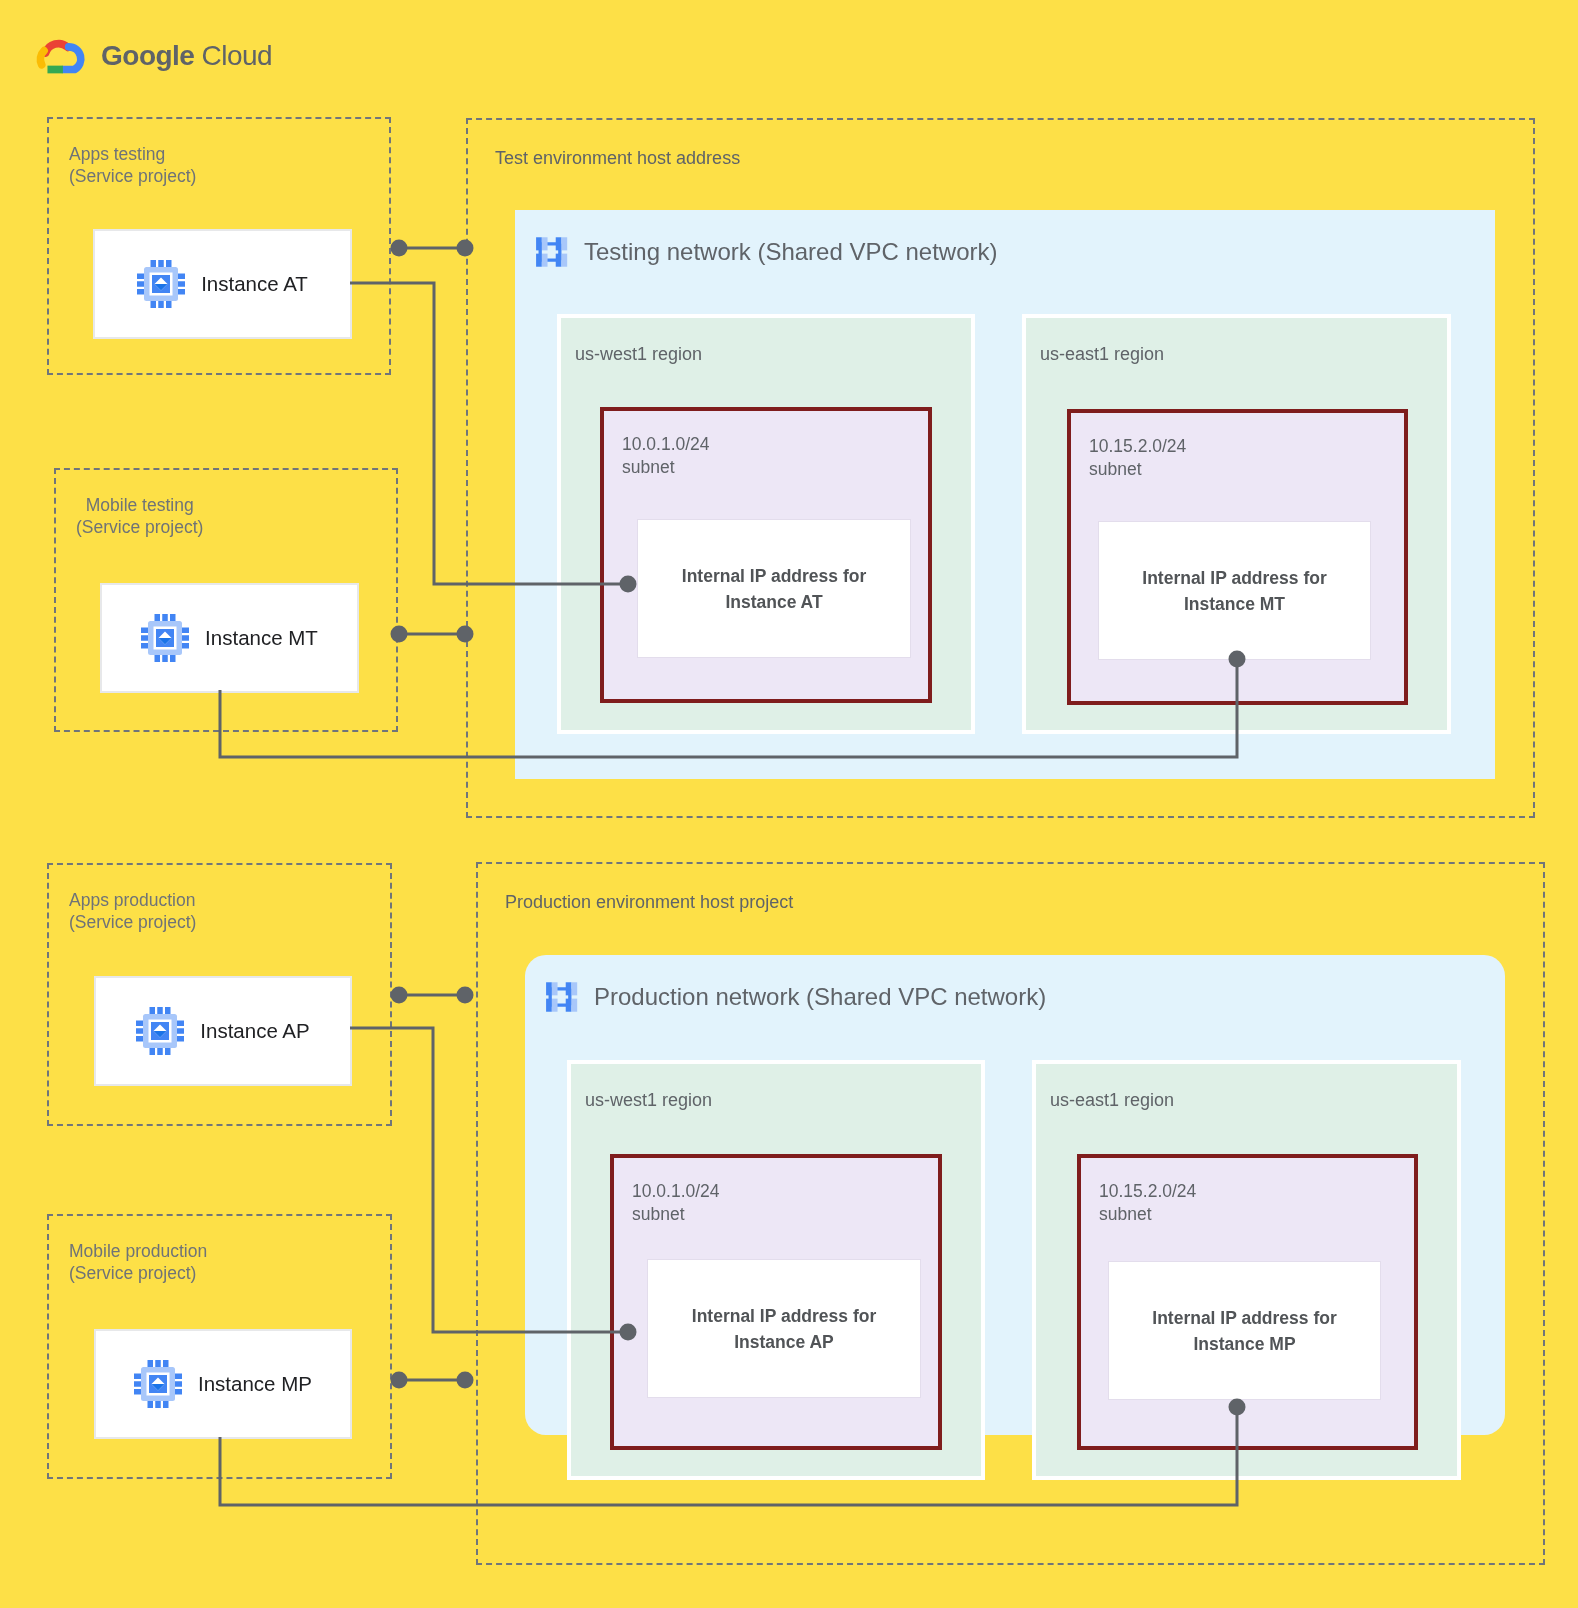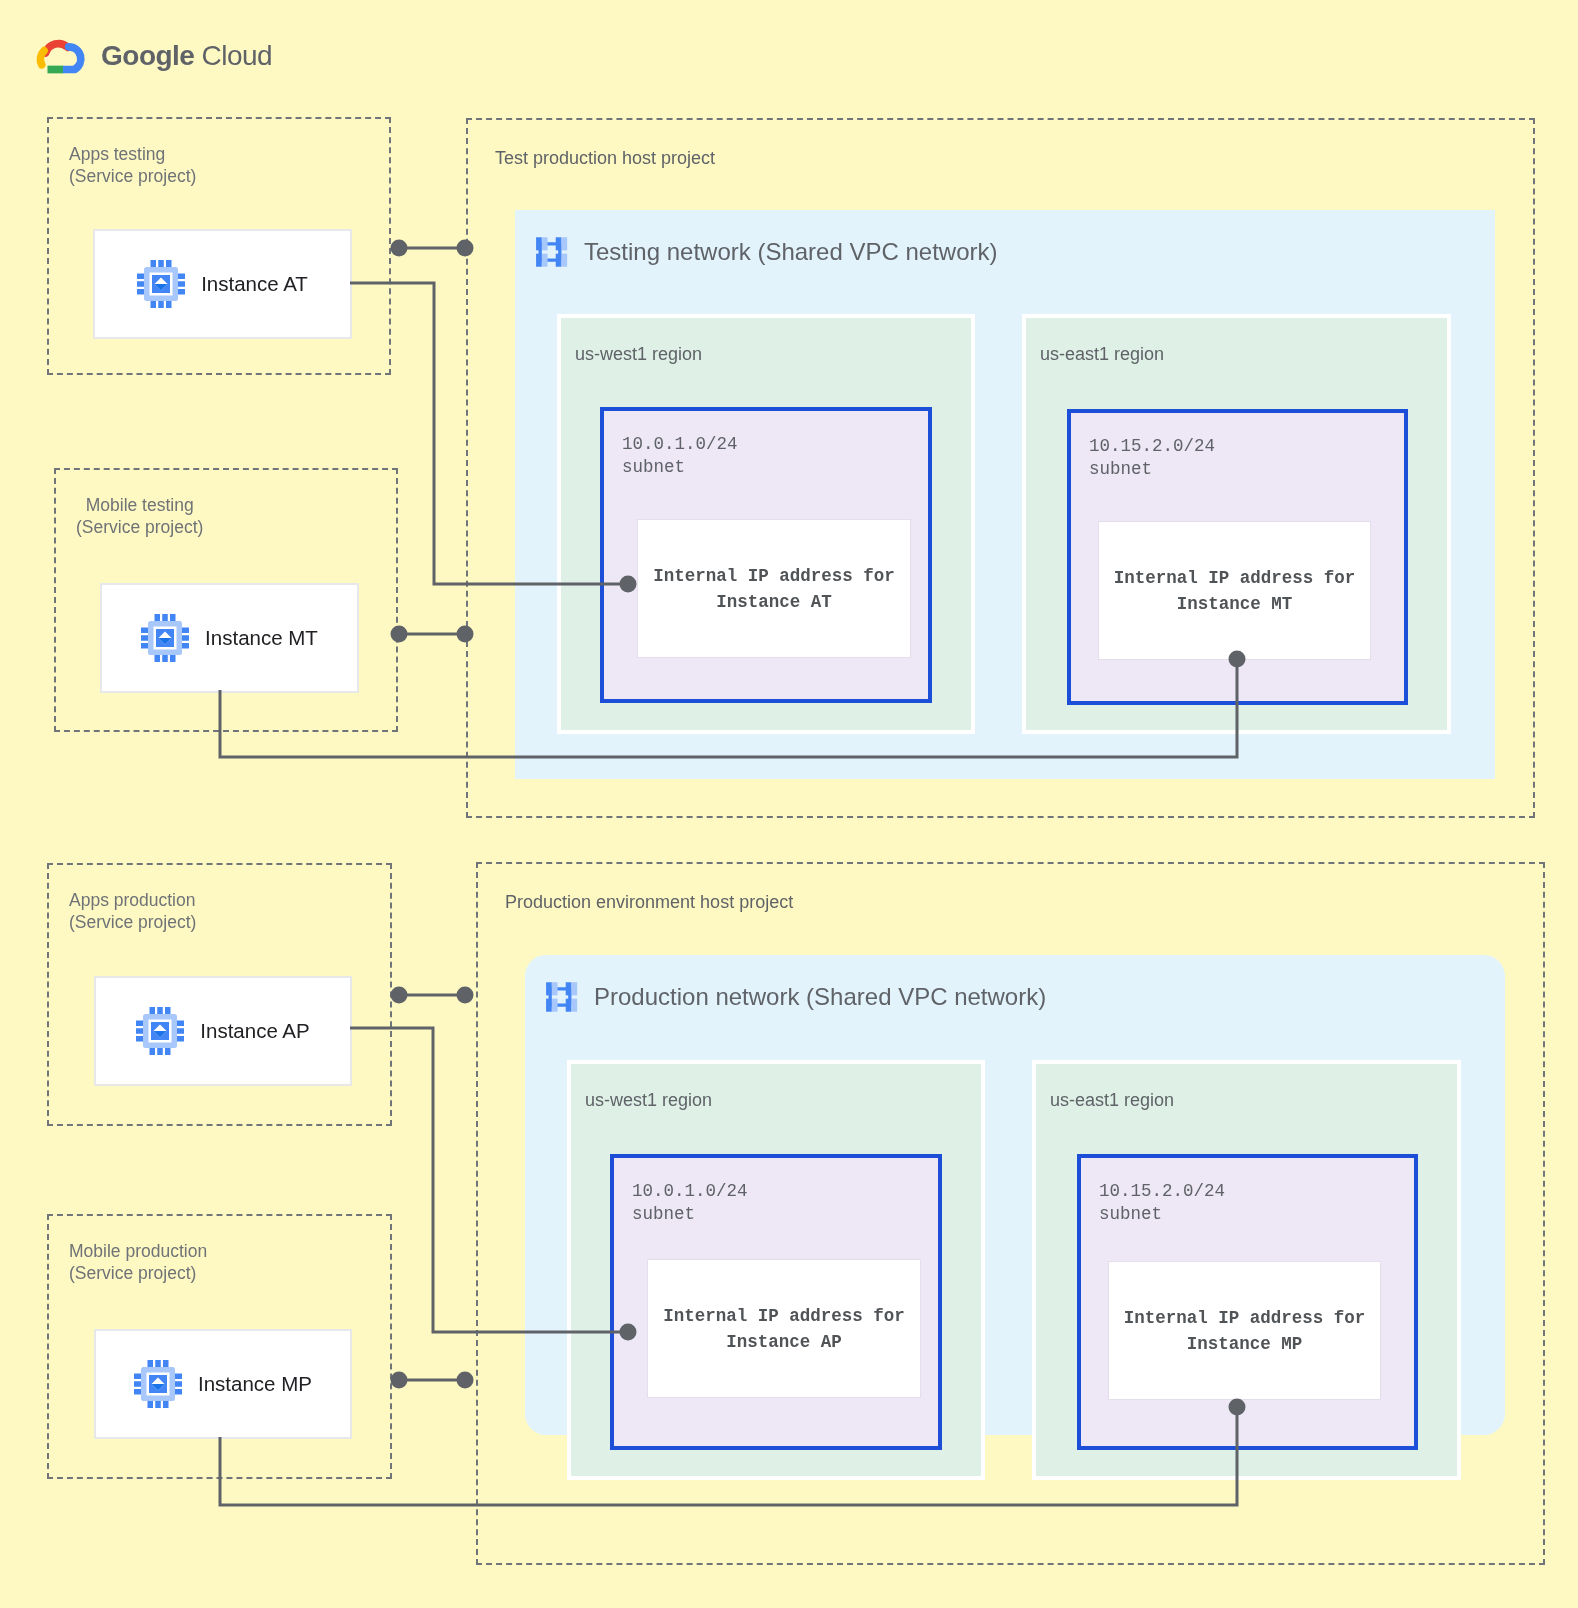--- a/index.html
+++ b/index.html
@@ -1,17 +1,17 @@
 <!DOCTYPE html>
 <html><head>
 <meta charset="utf-8">
 <style>
   html,body{margin:0;padding:0;background:#E9EBEE;}
   .canvas{
-    position:relative;width:1578px;height:1608px;background:#fef9c3;
+    position:relative;width:1578px;height:1608px;background:#fde047;
     font-family:"Liberation Sans", sans-serif;overflow:hidden;
   }
   
   .logo{position:absolute;left:33px;top:34px;display:flex;align-items:center;gap:14px;}
   .logo-text{font-size:28px;color:#5F6368;letter-spacing:-0.5px;}
   .logo-text .brand{font-weight:600;margin-right:7px;}
   .logo-text .product{font-weight:400;}
   
   .dashed-box{position:absolute;border:2px dashed #70757A;box-sizing:border-box;}
   .sp-label{position:absolute;left:20px;top:24px;font-size:17.5px;line-height:22px;color:#6F7377;}
@@ -21,21 +21,21 @@
     position:absolute;background:#FFFFFF;border:2px solid #E7E8EA;box-sizing:border-box;
     display:flex;align-items:center;justify-content:center;gap:16px;
   }
   .card-label{font-size:20.5px;color:#202124;}
   
   .network{position:absolute;background:#E2F3FC;}
   .net-header{position:absolute;left:17px;top:25px;display:flex;align-items:center;gap:16px;}
   .net-label{font-size:24px;color:#5F6368;}
   .region{position:absolute;background:#DFF0E7;border:4px solid #FFFFFF;box-sizing:border-box;}
   .region-label{position:absolute;left:14px;top:26px;font-size:18px;color:#5F6368;}
-  .subnet{position:absolute;background:#EDE7F6;border:4px solid #1d4ed8;box-sizing:border-box;font-family:Liberation Mono, monospace;}
+  .subnet{position:absolute;background:#EDE7F6;border:4px solid #7f1d1d;box-sizing:border-box;}
   .subnet-label{position:absolute;left:18px;top:22px;font-size:17.5px;line-height:23px;color:#5F6368;}
   .ipbox{
     position:absolute;background:#FFFFFF;box-shadow:0 0 0 1px rgba(0,0,0,0.04);
     display:flex;align-items:center;justify-content:center;text-align:center;
   }
   .ip-text{font-size:17.5px;line-height:26px;font-weight:700;color:#515457;}
   
   .connectors{position:absolute;left:0;top:0;pointer-events:none;}
   .icon{flex:0 0 auto;}
 </style>
@@ -117,21 +117,21 @@
     </div>
     <div class="card" style="left:44px;top:113px;width:259px;height:110px;">
       <svg class="icon" width="48" height="48">
           <use href="#chip"></use>
         </svg>
       <span class="card-label">Instance MT</span>
     </div>
   </div>
 
   <div class="dashed-box" style="left:466px;top:118px;width:1069px;height:700px;">
-    <div class="host-label">Test production host project</div>
+    <div class="host-label">Test environment host address</div>
 
     <div class="network" style="left:47px;top:90px;width:980px;height:569px;">
       <div class="net-header">
         <svg class="icon" width="36" height="34">
             <use href="#vpc"></use>
           </svg>
         <span class="net-label">Testing network (Shared VPC network)</span>
       </div>
 
       <div class="region" style="left:42px;top:104px;width:418px;height:420px;">

